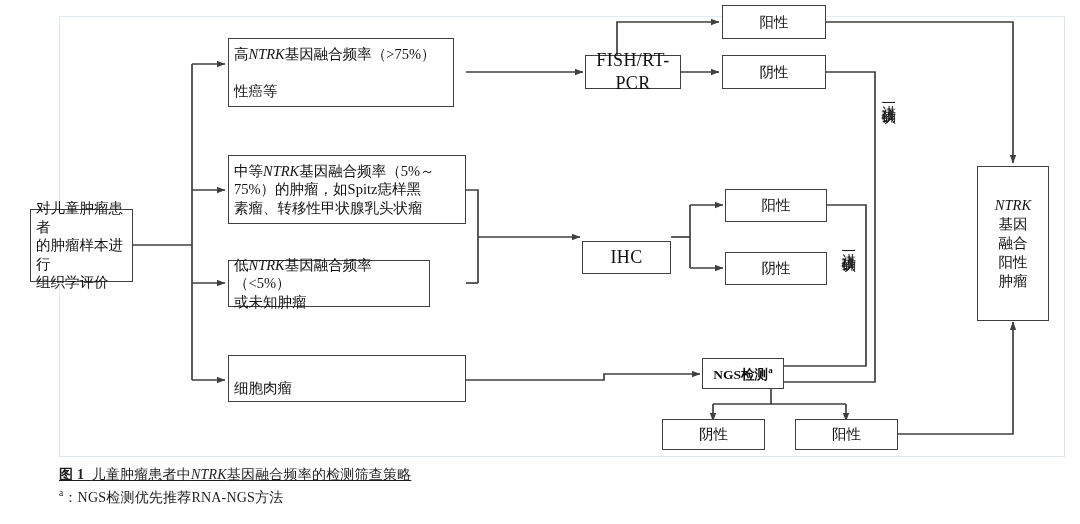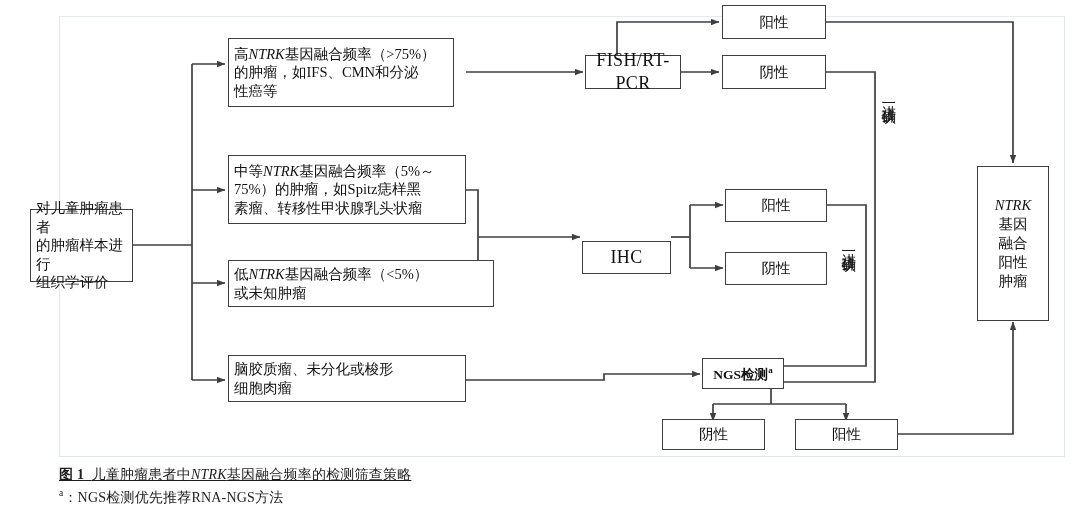--- a/index.html
+++ b/index.html
@@ -156,43 +156,43 @@
     <span class="txt node-cn">
       <span>对儿童肿瘤患者</span><br>
       <span>的肿瘤样本进行</span><br>
       <span>组织学评价</span>
     </span>
   </div>
 
   <div class="node left-align" style="left:228px; top:38px; width:226px; height:69px;">
     <span class="txt node-cn">
       <span>高</span><span class="ital">NTRK</span><span>基因融合频率（&gt;75%）</span><br>
-      <span>的肿瘤，如IFS、CMN和分泌</span><br>
+      <br>
       <span>性癌等</span>
     </span>
   </div>
 
   <div class="node left-align" style="left:228px; top:155px; width:238px; height:69px;">
     <span class="txt node-cn">
       <span>中等</span><span class="ital">NTRK</span><span>基因融合频率（5%～</span><br>
       <span>75%）的肿瘤，如Spitz痣样黑</span><br>
       <span>素瘤、转移性甲状腺乳头状瘤</span>
     </span>
   </div>
 
-  <div class="node left-align" style="left:228px; top:260px; width:266px; height:47px;">
+  <div class="node left-align" style="left:228px; top:260px; width:202px; height:47px;">
     <span class="txt node-cn">
       <span>低</span><span class="ital">NTRK</span><span>基因融合频率（&lt;5%）</span><br>
       <span>或未知肿瘤</span>
     </span>
   </div>
 
   <div class="node left-align" style="left:228px; top:355px; width:238px; height:47px;">
     <span class="txt node-cn">
-      <span>脑胶质瘤、未分化或梭形</span><br>
+      <br>
       <span>细胞肉瘤</span>
     </span>
   </div>
 
   <div class="node center-align" style="left:585px; top:55px; width:96px; height:34px;">
     <span class="txt node-lat">FISH/RT-PCR</span>
   </div>
 
   <div class="node center-align" style="left:722px; top:5px; width:104px; height:34px;">
     <span class="txt node-cn">阳性</span>

